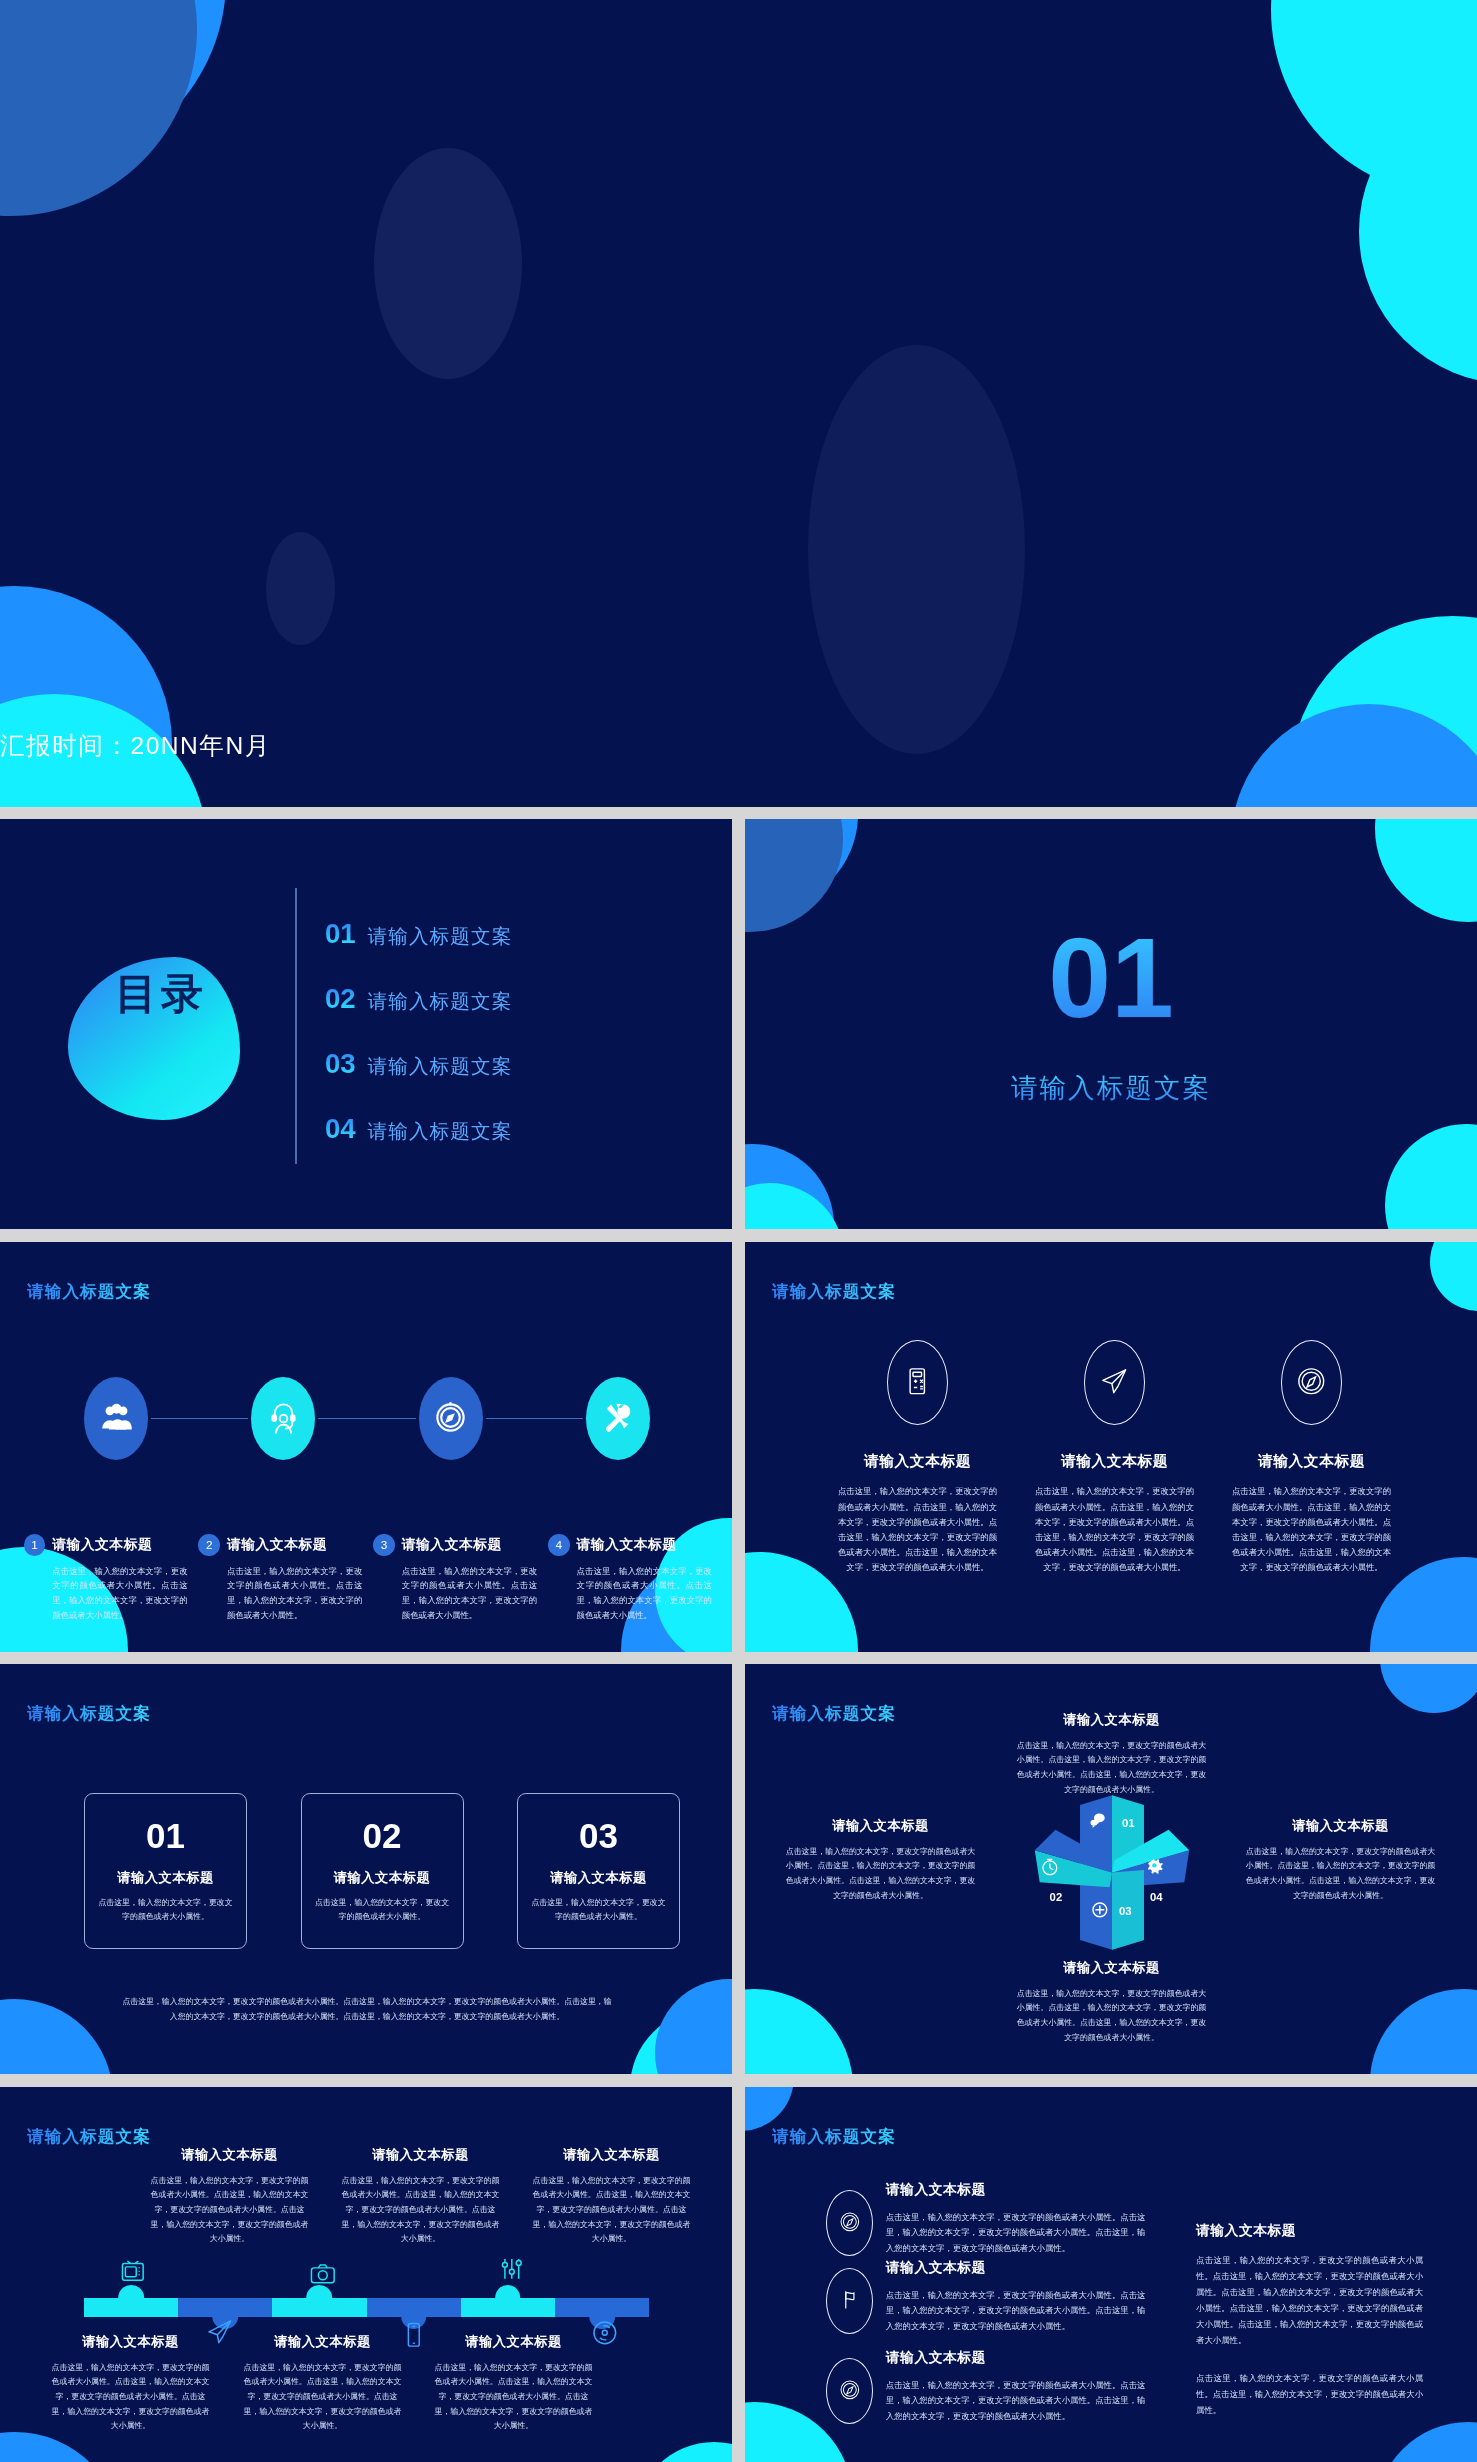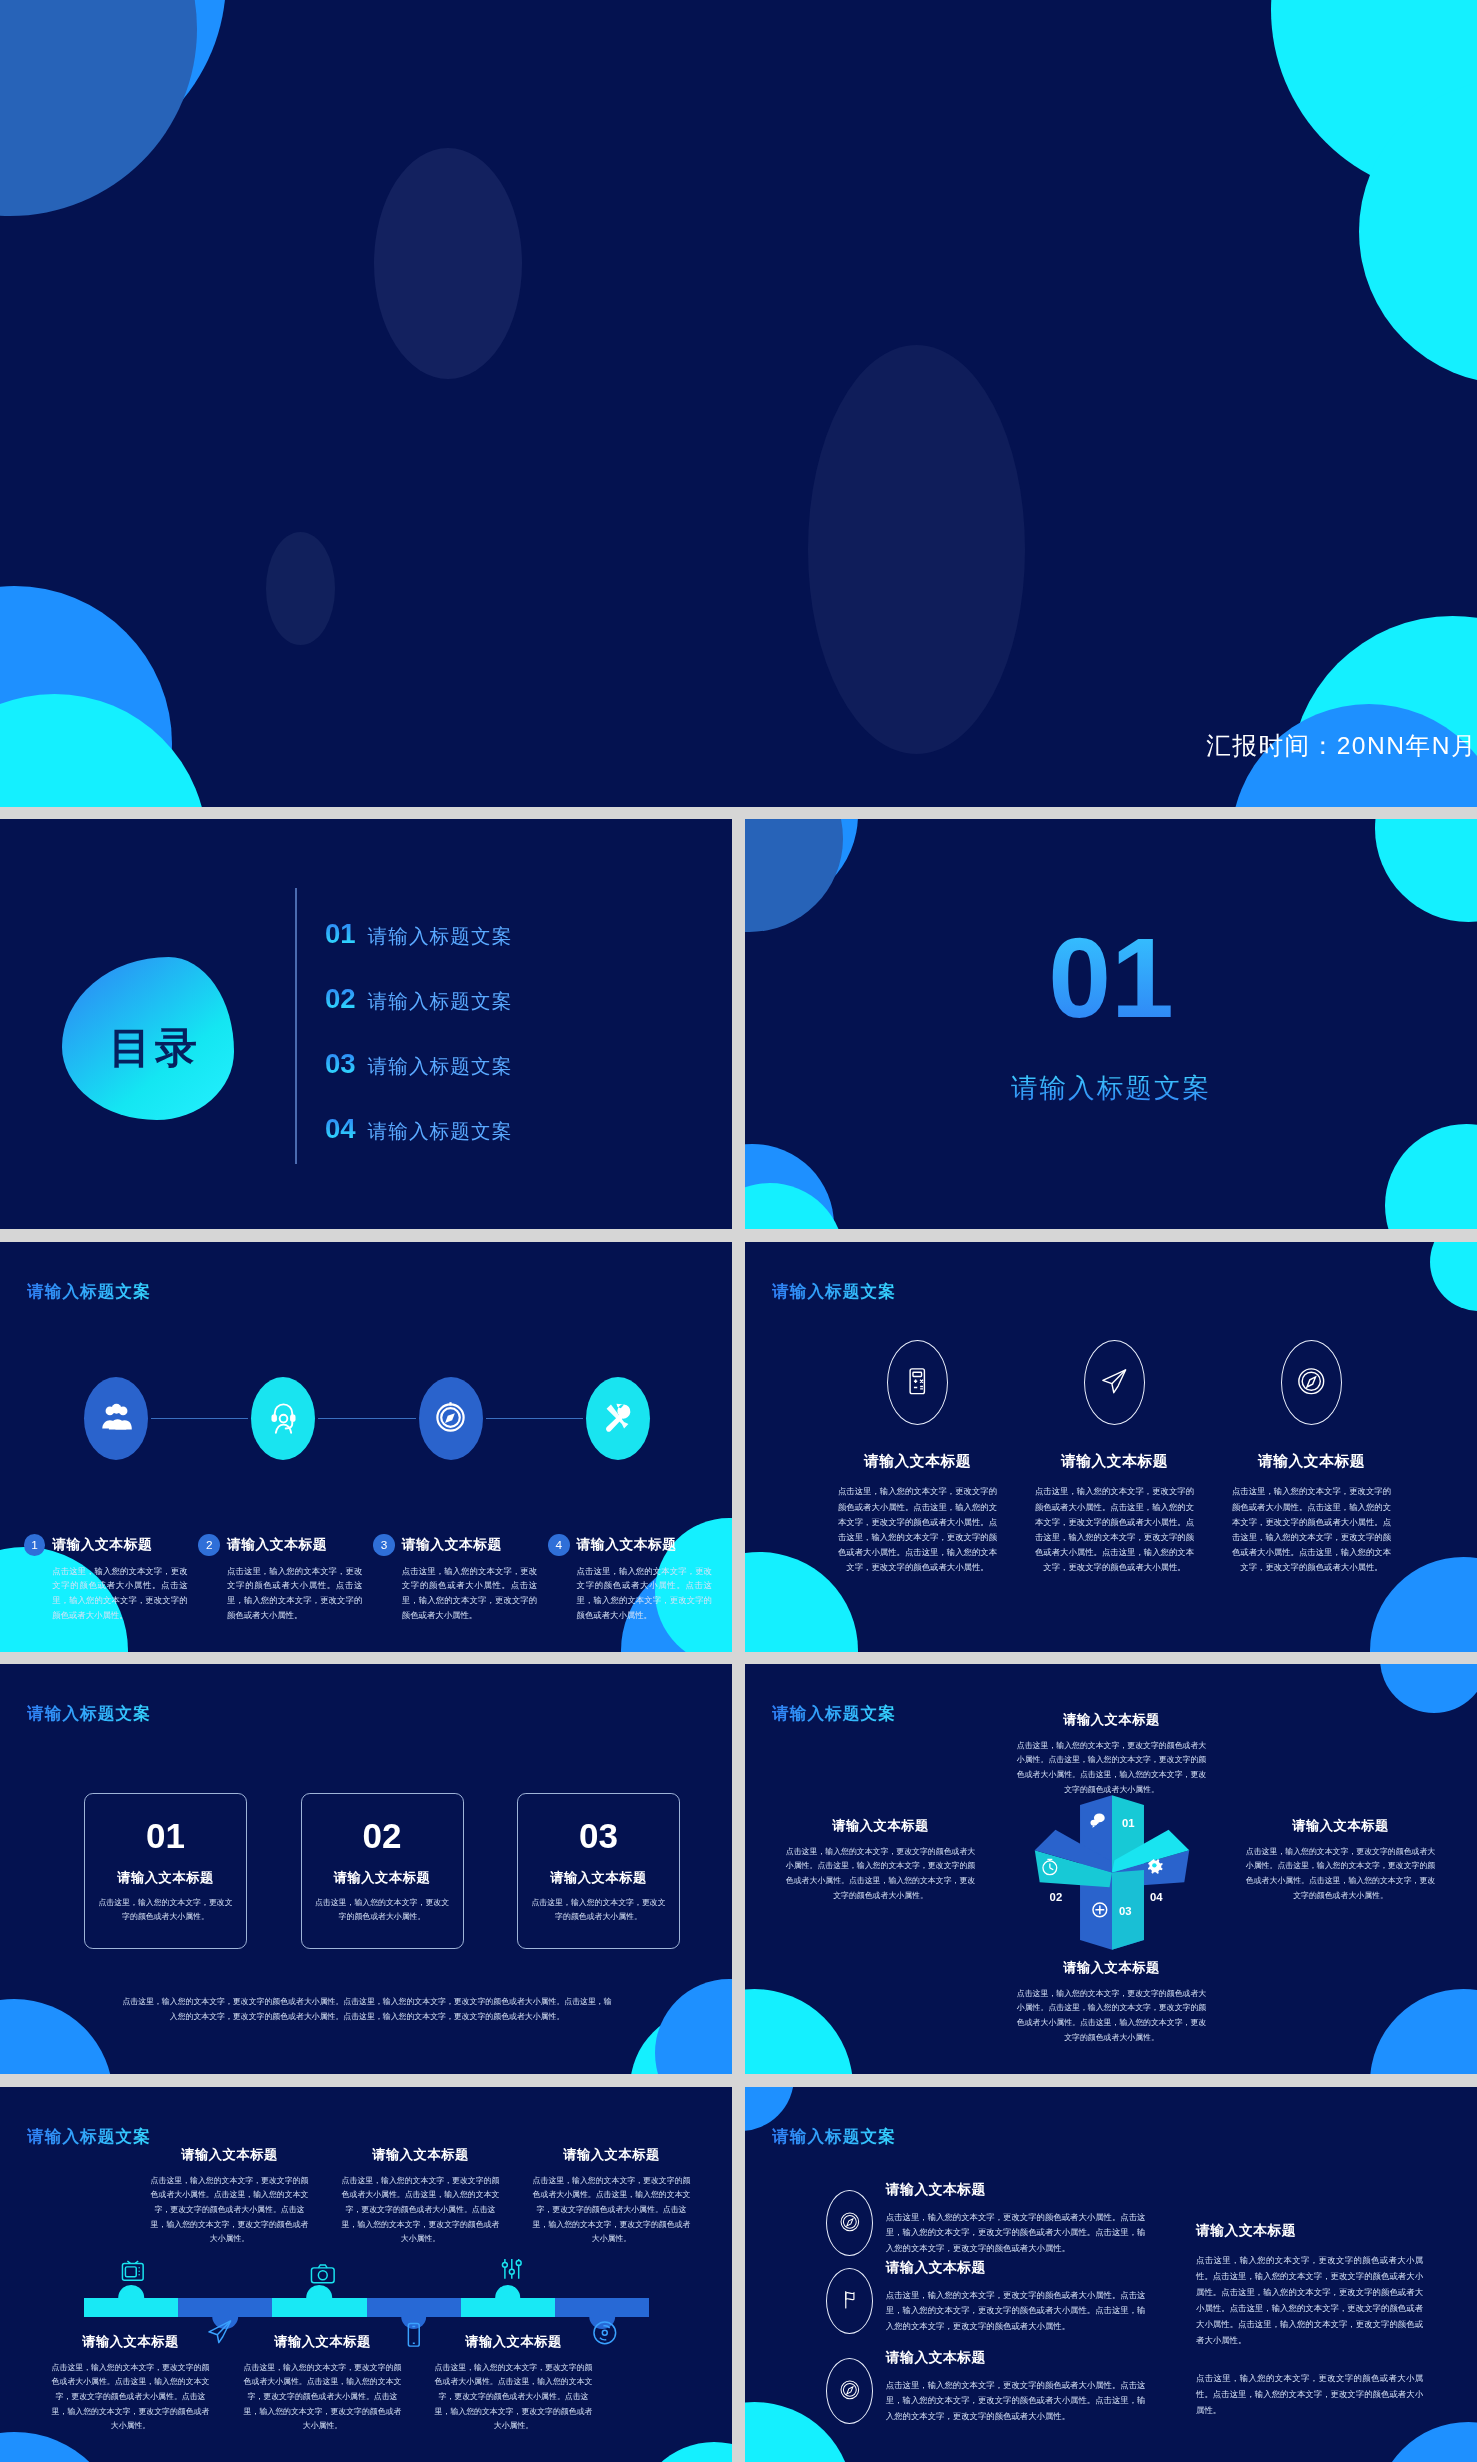--- a/index.html
+++ b/index.html
@@ -14,40 +14,40 @@
 
   
   #cover{left:0;top:0;width:1477px;height:807px;}
   .cover-center{position:absolute;left:0;right:0;top:0;text-align:center;z-index:5;}
   .cover-title{font-size:74px;font-weight:bold;color:#ffffff;letter-spacing:4.9px;
     margin-top:276px;line-height:1;text-shadow:0 0 1px rgba(0,0,0,.25);}
   .cover-sub-row{display:flex;align-items:center;justify-content:center;gap:22.7px;margin-top:38px;}
   .cover-sub-line{width:123px;height:1.5px;background:#cfd6ea;}
   .cover-sub{font-size:16.7px;letter-spacing:2.5px;color:#eef2ff;white-space:nowrap;}
   .cover-presenter{font-size:24.6px;color:#ffffff;margin-top:45px;letter-spacing:1.5px;}
-  .cover-date{position:absolute;left:0;right:0;top:729px;text-align:right;
+  .cover-date{position:absolute;left:0;right:0;top:729px;text-align:left;
     font-size:24.6px;color:#ffffff;letter-spacing:1.5px;z-index:5;}
 
   
   .half{width:732px;height:410px;}
   .col-l{left:0;}
   .col-r{left:745px;}
   .r2{top:819px;} .r3{top:1242px;} .r4{top:1664px;}
   .r5{top:2087px;}
 
   .sec-title{position:absolute;left:27px;top:38px;font-size:16.7px;font-weight:bold;
     letter-spacing:1px;color:#3fa9ff;z-index:6;
     background:linear-gradient(90deg,#2f7ff5 0%,#35d6ff 100%);
     -webkit-background-clip:text;background-clip:text;color:transparent;}
 
   
-  .toc-shape{position:absolute;left:62px;top:138px;width:172px;height:163px;
+  .toc-shape{position:absolute;left:68px;top:138px;width:172px;height:163px;
     background:linear-gradient(140deg,#2f7ff5 0%,#14e6f2 65%,#25f0ff 100%);
     border-radius:62% 38% 45% 55% / 55% 58% 42% 45%;
-    display:flex;align-items:center;justify-content:center;}
+    display:flex;align-items:flex-start;justify-content:center;}
   .toc-shape span{font-size:42px;font-weight:bold;color:#06205e;letter-spacing:3.9px;
     transform:translate(6.9px,8.9px);}
   .toc-rule{position:absolute;left:295px;top:69px;width:1.5px;height:276px;background:#4b6bb0;}
   .toc-list{position:absolute;left:325px;top:101px;}
   .toc-item{display:flex;align-items:baseline;gap:11.8px;margin-bottom:35px;}
   .toc-num{font-size:27.6px;font-weight:bold;line-height:1;
     background:linear-gradient(180deg,#2f7ff5,#2ee6ff);
     -webkit-background-clip:text;background-clip:text;color:transparent;}
   .toc-label{font-size:19.7px;color:#5aa9ff;letter-spacing:1px;}
 

